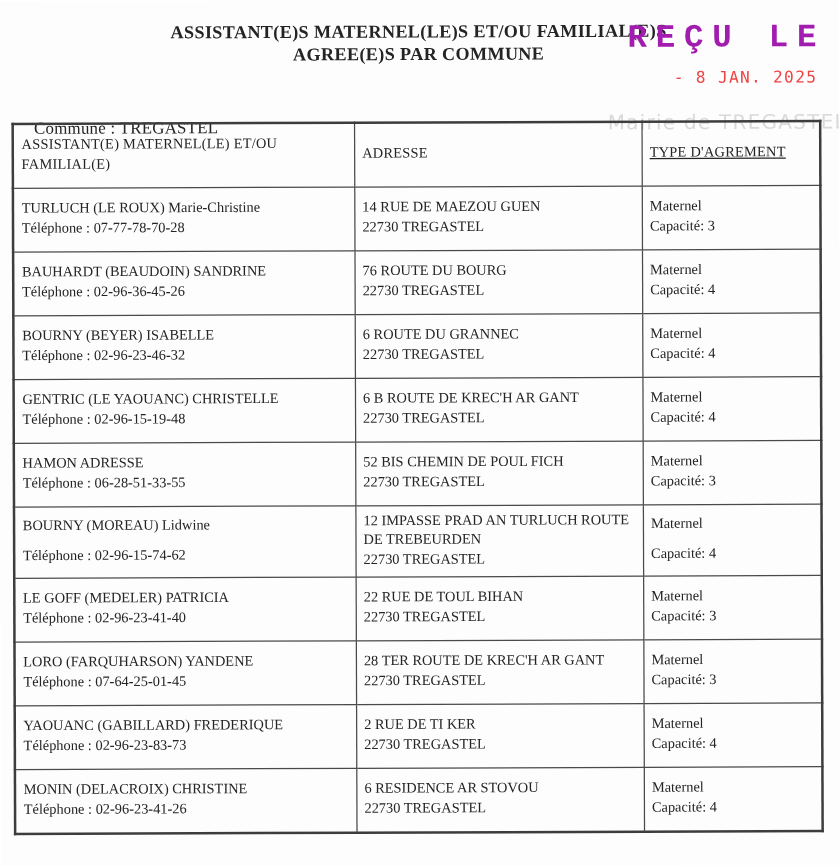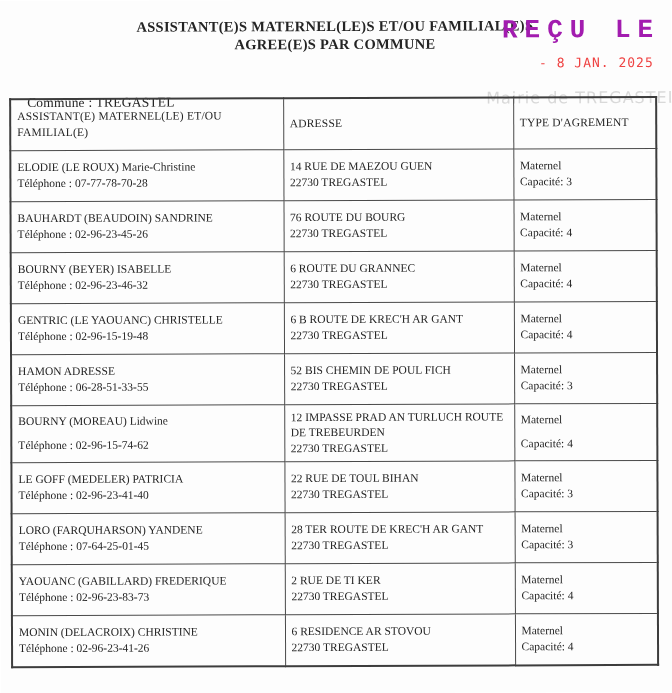--- a/index.html
+++ b/index.html
@@ -53,21 +53,21 @@
   table.liste th, table.liste td{
     border:1px solid #4a4a4a;
     vertical-align:middle;
     padding:4px 6px;
     font-weight:normal;text-align:left;
   }
   table.liste{border:2px solid #3d3d3d;}
   thead th{height:42px;font-size:11.5px;letter-spacing:.2px;}
   th.h-name{padding-left:8px;vertical-align:middle;}
   th.h-addr{padding-left:10px;border-radius:12px;}
-  th.h-type{padding-left:14px;}
+  th.h-type{padding-left:14px;text-decoration:underline;}
   tbody tr{height:51px;}
   tbody tr.tall{height:57px;}
   td.c-name{padding-left:8px;}
   td.c-addr{padding-left:10px;}
   td.c-type{padding-left:14px;}
   .nm,.ad1{white-space:normal;}
   tr.tall td.c-name .ph{margin-top:8px;}
   tr.tall td.c-type .cap{margin-top:8px;}
 </style>
 </head>
@@ -95,36 +95,36 @@
     <thead>
       <tr>
         <th class="h-name">ASSISTANT(E) MATERNEL(LE) ET/OU FAMILIAL(E)</th>
         <th class="h-addr">ADRESSE</th>
         <th class="h-type">TYPE D'AGREMENT</th>
       </tr>
     </thead>
     <tbody id="rows-body">
         <tr>
       <td class="c-name">
-        <div class="nm">ELODIE (LE ROUX) Marie-Christine</div>
+        <div class="nm">TURLUCH (LE ROUX) Marie-Christine</div>
         <div class="ph">Téléphone : 07-77-78-70-28</div>
       </td>
       <td class="c-addr">
         <div class="ad1">14 RUE DE MAEZOU GUEN</div>
         <div class="ad2">22730 TREGASTEL</div>
       </td>
       <td class="c-type">
         <div class="typ">Maternel</div>
         <div class="cap">Capacité: 3</div>
       </td>
     </tr>
         <tr>
       <td class="c-name">
         <div class="nm">BAUHARDT (BEAUDOIN) SANDRINE</div>
-        <div class="ph">Téléphone : 02-96-23-45-26</div>
+        <div class="ph">Téléphone : 02-96-36-45-26</div>
       </td>
       <td class="c-addr">
         <div class="ad1">76 ROUTE DU BOURG</div>
         <div class="ad2">22730 TREGASTEL</div>
       </td>
       <td class="c-type">
         <div class="typ">Maternel</div>
         <div class="cap">Capacité: 4</div>
       </td>
     </tr>

